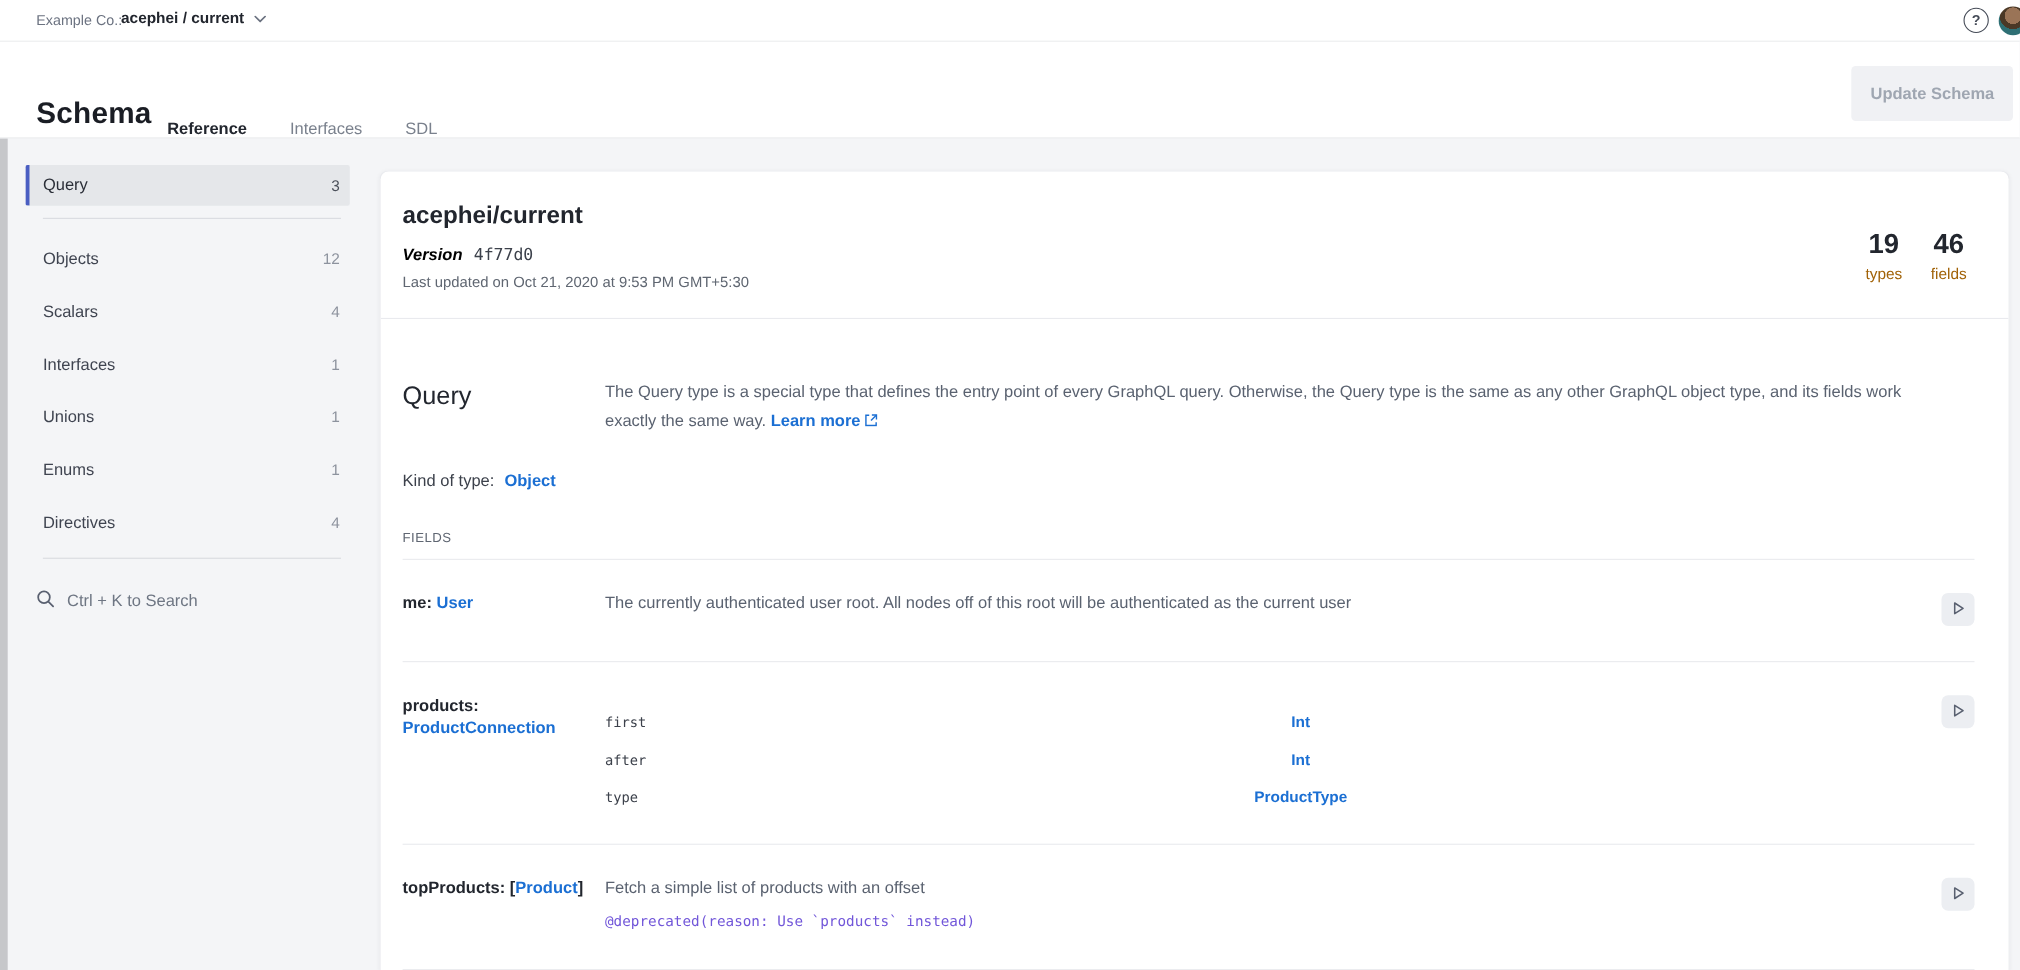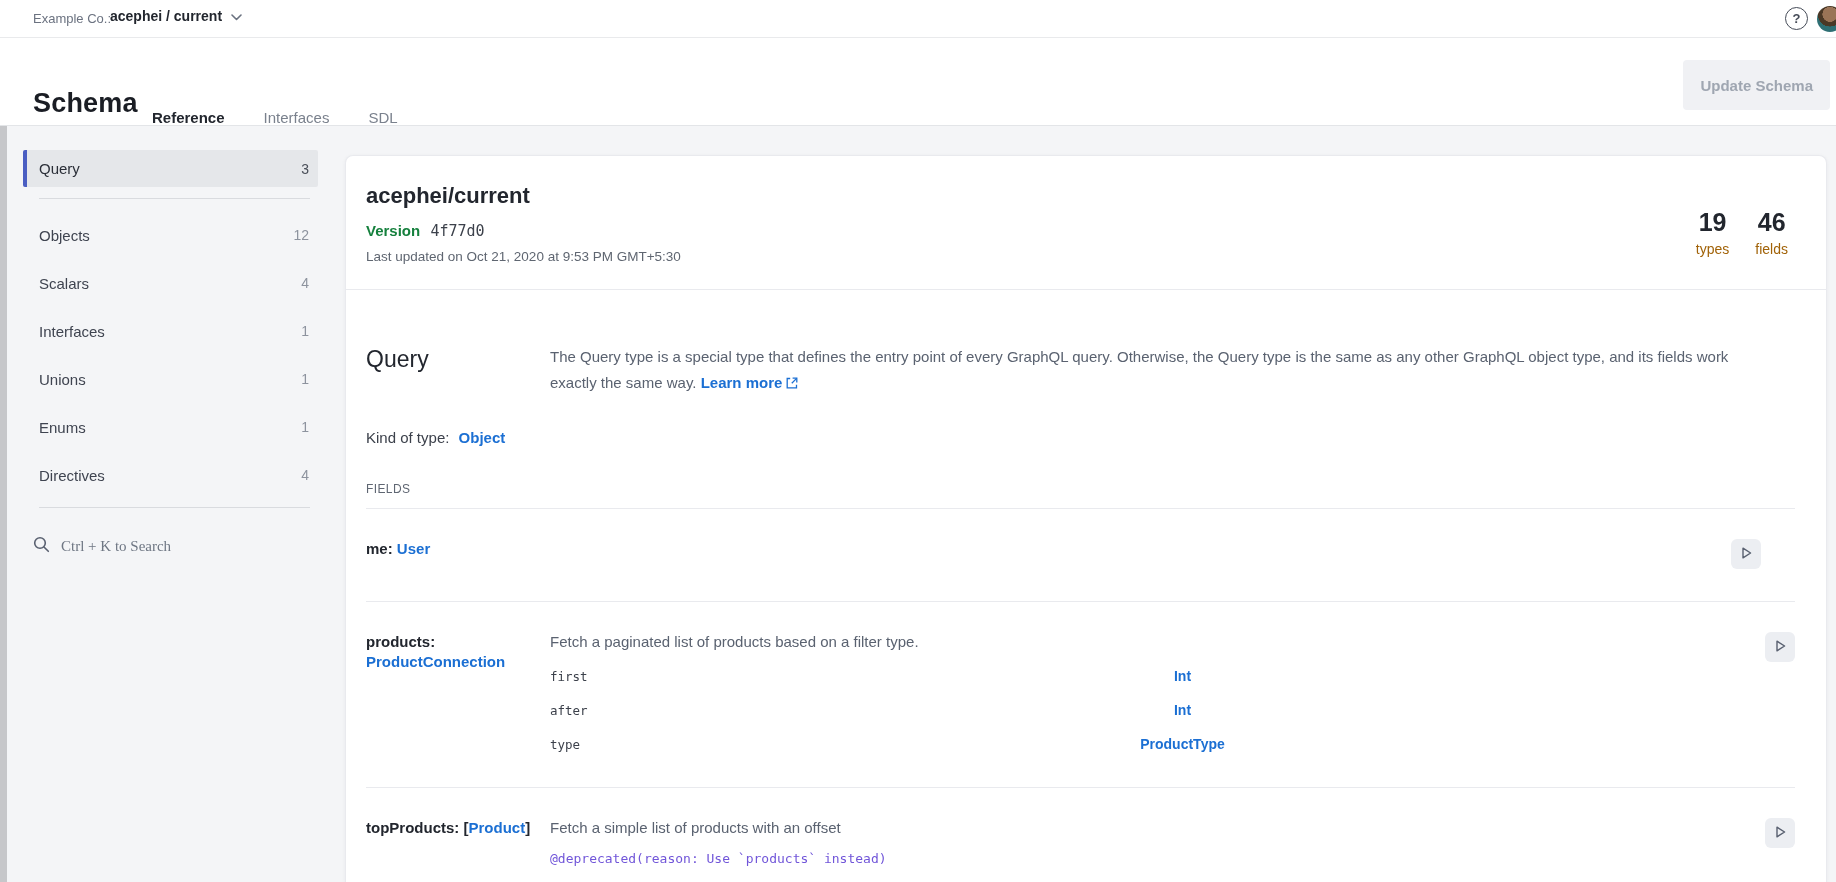--- a/index.html
+++ b/index.html
@@ -68,36 +68,36 @@
     background: #e5e7ea; border-left: 4px solid var(--accent, #4a5ec2);
     padding-left: 12px; color: #2b2f38; border-radius: 2px;
   }
   .side-item .count { font-size: 14px; color: #8d939e; }
   .side-item.active .count { color: #4a4f59; }
   .side-list .side-item { height: 48px; }
   .side-divider { border: none; border-top: 1px solid #d9dbdf; margin: 8px 8px 6px 16px; }
   .side-divider.top { margin-top: 11px; margin-bottom: 12px; }
   .search-row {
     display: flex; align-items: center; gap: 11px; margin-top: 20px; padding-left: 10px;
-    height: 36px; background: none; border: none; font-family: Liberation Serif, serif;
+    height: 36px; background: none; border: none; font-family: Liberation Sans, sans-serif;
     font-size: 15px; color: #6e7683; cursor: pointer; width: 100%;
   }
   .search-row svg { flex: 0 0 auto; }
 
   
   .card {
     position: absolute; left: 345px; top: 29px; width: 1482px; bottom: 0;
     background: #fff; border: 1px solid #e9eaee; border-bottom: none;
     border-radius: 8px 8px 0 0; box-shadow: 0 1px 4px rgba(40,44,60,0.05);
     overflow: hidden;
   }
   .card-header { position: relative; height: 134px; padding: 27px 28px 0 20px; border-bottom: 1px solid #e9eaee; }
   .graph-title { font-size: 22px; font-weight: 700; color: #22262e; }
   .version-row { margin-top: 13px; font-size: 15px; }
-  .version-label { font-weight: 700; color: #15803d; }
+  .version-label { font-weight: 700; color: #000000; font-style: italic; }
   .version-value { font-size: 15px; color: #3c414b; margin-left: 6px; }
   .updated-row { margin-top: 9px; font-size: 13.5px; color: #5f6671; }
   .stats { position: absolute; right: 38px; top: 52px; display: flex; gap: 26px; }
   .stat { text-align: center; }
   .stat-value { font-size: 25px; font-weight: 600; color: #22262e; }
   .stat-label { margin-top: 4px; font-size: 14px; color: #a16207; }
 
   .type-section { padding: 0 31px 0 20px; }
   .type-intro { display: grid; grid-template-columns: 184px 1fr; padding-top: 54px; }
   .type-name { font-size: 23px; font-weight: 500; color: #22262e; padding-top: 2px; }
@@ -241,36 +241,38 @@
       </div>
 
       <div class="fields-heading">FIELDS</div>
       <hr class="fields-divider">
 
       <div class="field-row">
         <div class="field-name">
           <span>me:</span>
           <a class="link">User</a>
         </div>
+        <div class="field-body">
+          <span>The currently authenticated user root. All nodes off of this root will be authenticated as the current user</span>
+        </div>
         <button class="play-btn">
           <span>
             <svg width="16" height="16" viewBox="0 0 16 16">
                 <polygon points="5,3.2 12.6,8 5,12.8" fill="none" stroke="#596070" stroke-width="1.4" stroke-linejoin="round"></polygon>
               </svg>
           </span>
         </button>
       </div>
 
       <div class="field-row">
         <div class="field-name">
           <span>products:</span>
           <a class="link">ProductConnection</a>
         </div>
         <div class="field-body">
-          <div>Fetch a paginated list of products based on a filter type.</div>
           <div class="args">
             <div class="arg-row">
               <span class="arg-name mono">first</span>
               <a class="link arg-type">Int</a>
             </div>
             <div class="arg-row">
               <span class="arg-name mono">after</span>
               <a class="link arg-type">Int</a>
             </div>
             <div class="arg-row">

